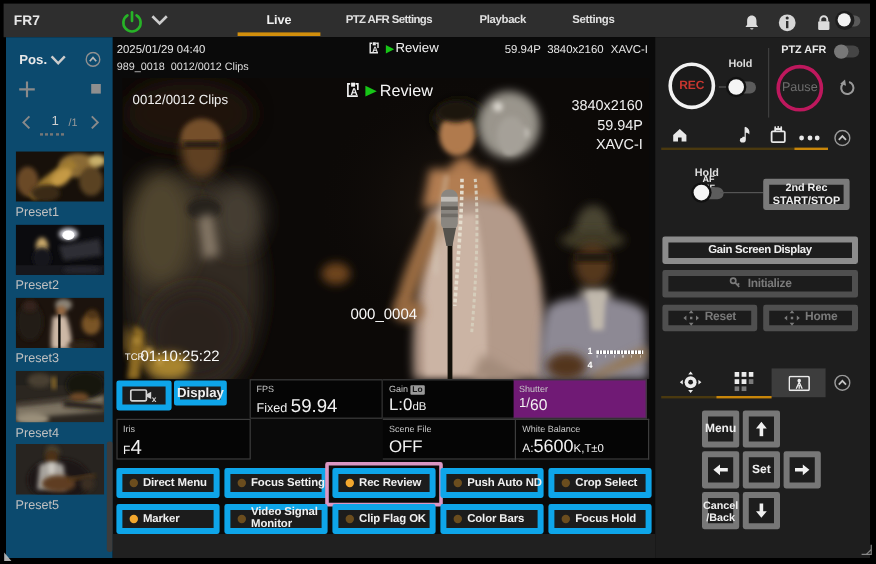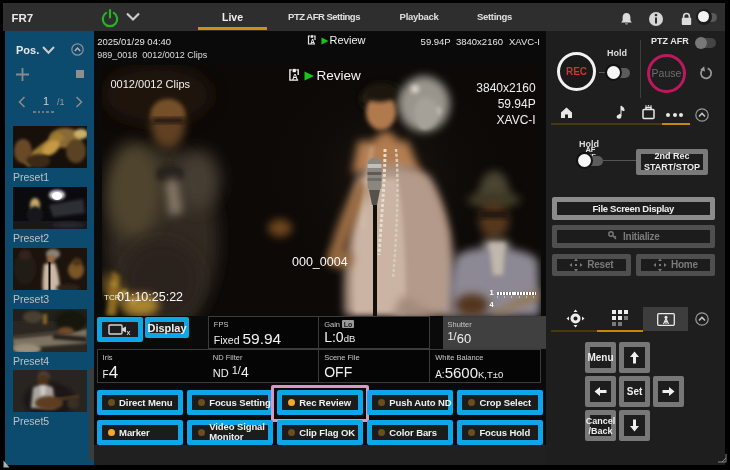--- a/index.html
+++ b/index.html
@@ -282,31 +282,27 @@
     <div class="btn" style="left:51.5px; top:286.5px; width:44px; height:21px; font-size:11px;">Display</div>
 
     <div class="abs" style="left:114.3px; top:285.1px; width:111.4px; height:33px; border:1px solid #3c3c3c; background:#050505;">
       <div class="abs" style="left:5px; top:3px; font-size:7.5px; color:#c8c8c8;">FPS</div>
       <div class="abs" style="left:5px; top:13px; font-size:10.5px; color:#f2f2f2;">Fixed <span style="font-size:15.5px;">59.94</span></div>
     </div>
     <div class="abs" style="left:225.7px; top:285.1px; width:111px; height:33px; border:1px solid #3c3c3c; border-left:none; background:#050505;">
       <div class="abs" style="left:5px; top:3px; font-size:7.5px; color:#c8c8c8;">Gain <span style="background:#9a9a9a; color:#1a1a1a; font-size:7px; font-weight:bold; padding:0.5px 1.5px; border-radius:1px;">Lo</span></div>
       <div class="abs" style="left:5px; top:12px; font-size:14px; color:#f2f2f2;">L:0<span style="font-size:9.5px;">dB</span></div>
     </div>
-    <div class="abs" style="left:349px; top:285.1px; width:111px; height:33px; border:1px solid #3c3c3c; border-left:none; background:#404040;">
+    <div class="abs" style="left:334px; top:285.1px; width:111px; height:33px; border:1px solid #3c3c3c; border-left:none; background:#701a75;">
       <div class="abs" style="left:5px; top:3px; font-size:7.5px; color:#c8c8c8;">Shutter</div>
       <div class="abs" style="left:5px; top:13px; font-size:11px; color:#f2f2f2;"><span style="vertical-align:3px;">1/</span><span style="font-size:13px;">60</span></div>
     </div>
     <div class="abs" style="left:3.1px; top:318.1px; width:112.2px; height:34px; border:1px solid #3c3c3c; background:#050505;">
       <div class="abs" style="left:5px; top:3.5px; font-size:7.5px; color:#c8c8c8;">Iris</div>
       <div class="abs" style="left:5px; top:13px; font-size:10px; color:#f2f2f2;">F<span style="font-size:17px;">4</span></div>
-    </div>
-    <div class="abs" style="left:114.3px; top:318.1px; width:111.4px; height:34px; border:1px solid #3c3c3c; border-left:none; background:#050505;">
-      <div class="abs" style="left:5px; top:3.5px; font-size:7.5px; color:#c8c8c8;">ND Filter</div>
-      <div class="abs" style="left:5px; top:14px; font-size:11px; color:#f2f2f2;">ND <span style="vertical-align:3px;">1/</span><span style="font-size:14px;">4</span></div>
     </div>
     <div class="abs" style="left:225.7px; top:318.1px; width:111px; height:34px; border:1px solid #3c3c3c; border-left:none; background:#050505;">
       <div class="abs" style="left:5px; top:3.5px; font-size:7.5px; color:#c8c8c8;">Scene File</div>
       <div class="abs" style="left:5px; top:14px; font-size:14px; color:#f2f2f2;">OFF</div>
     </div>
     <div class="abs" style="left:336.7px; top:318.1px; width:111px; height:34px; border:1px solid #3c3c3c; border-left:none; background:#050505;">
       <div class="abs" style="left:5px; top:3.5px; font-size:7.5px; color:#c8c8c8;">White Balance</div>
       <div class="abs" style="left:5px; top:14.5px; font-size:10px; color:#f2f2f2;">A:<span style="font-size:15px;">5600</span><span style="font-size:9.5px;">K,T±0</span></div>
     </div>
 
@@ -373,21 +369,21 @@
     <div class="abs" style="left:4.5px; top:92.5px; width:111px; height:2.2px; background:#4a390f;"></div>
     <div class="abs" style="left:115.5px; top:92.5px; width:28.5px; height:2.2px; background:#c8860a;"></div>
 
     <div class="abs" style="left:33px; top:108.5px; font-size:9px; font-weight:bold; color:#dddddd;">Hold</div>
     <div class="abs" style="left:36px; top:125.5px; width:21px; height:9.5px; border-radius:5px; background:#5c5c5c;"></div>
     <div class="abs" style="left:54px; top:129.5px; width:36px; height:1px; background:#555;"></div>
     <div class="abs" style="left:29.5px; top:121.5px; width:17px; height:17px; border-radius:50%; background:#111;"></div>
     <div class="abs" style="left:31.5px; top:123.5px; width:13px; height:13px; border-radius:50%; background:#f5f5f5;"></div>
     <div class="btn" style="left:90px; top:118px; width:72px; height:26px; font-size:9px; line-height:10.5px; text-align:center; border-color:#7a7a7a;">2nd Rec<br>START/STOP</div>
 
-    <div class="btn" style="left:5.7px; top:166.5px; width:163.3px; height:23px; font-size:9.5px; letter-spacing:-0.3px; border-color:#8c8c8c;">File Screen Display</div>
+    <div class="btn" style="left:5.7px; top:166.5px; width:163.3px; height:23px; font-size:9.5px; letter-spacing:-0.3px; border-color:#8c8c8c;">Gain Screen Display</div>
     <div class="btn" style="left:5.7px; top:194.3px; width:163.3px; height:23px; font-size:10px; letter-spacing:-0.3px; border-color:#4f4f4f; color:#7a7a7a; background:#1c1c1c;">
       <svg width="12" height="12" viewBox="0 0 12 12" style="margin-right:4px;">
         <circle cx="4" cy="4" r="2.2" fill="none" stroke="#7a7a7a" stroke-width="1.4"></circle>
         <path d="M 5.8 5.8 L 9 9 M 7.5 7.5 L 9 6.2" fill="none" stroke="#7a7a7a" stroke-width="1.4"></path>
       </svg>Initialize</div>
     <div class="btn" style="left:5.7px; top:223.2px; width:79.3px; height:22.2px; font-size:10px; letter-spacing:-0.2px; border-color:#4f4f4f; color:#7a7a7a; background:#1c1c1c;">
       <svg width="14" height="14" viewBox="0 0 14 14" style="margin-right:4px;">
         <path d="M 7 0.5 L 9 3 L 5 3 Z M 7 13.5 L 9 11 L 5 11 Z M 0.5 7 L 3 5 L 3 9 Z M 13.5 7 L 11 5 L 11 9 Z M 6 6 h 2 v 2 h -2 Z" fill="#7a7a7a"></path>
       </svg>Reset</div>
     <div class="btn" style="left:89.8px; top:223.2px; width:79.2px; height:22.2px; font-size:10px; letter-spacing:-0.2px; border-color:#4f4f4f; color:#7a7a7a; background:#1c1c1c;">

